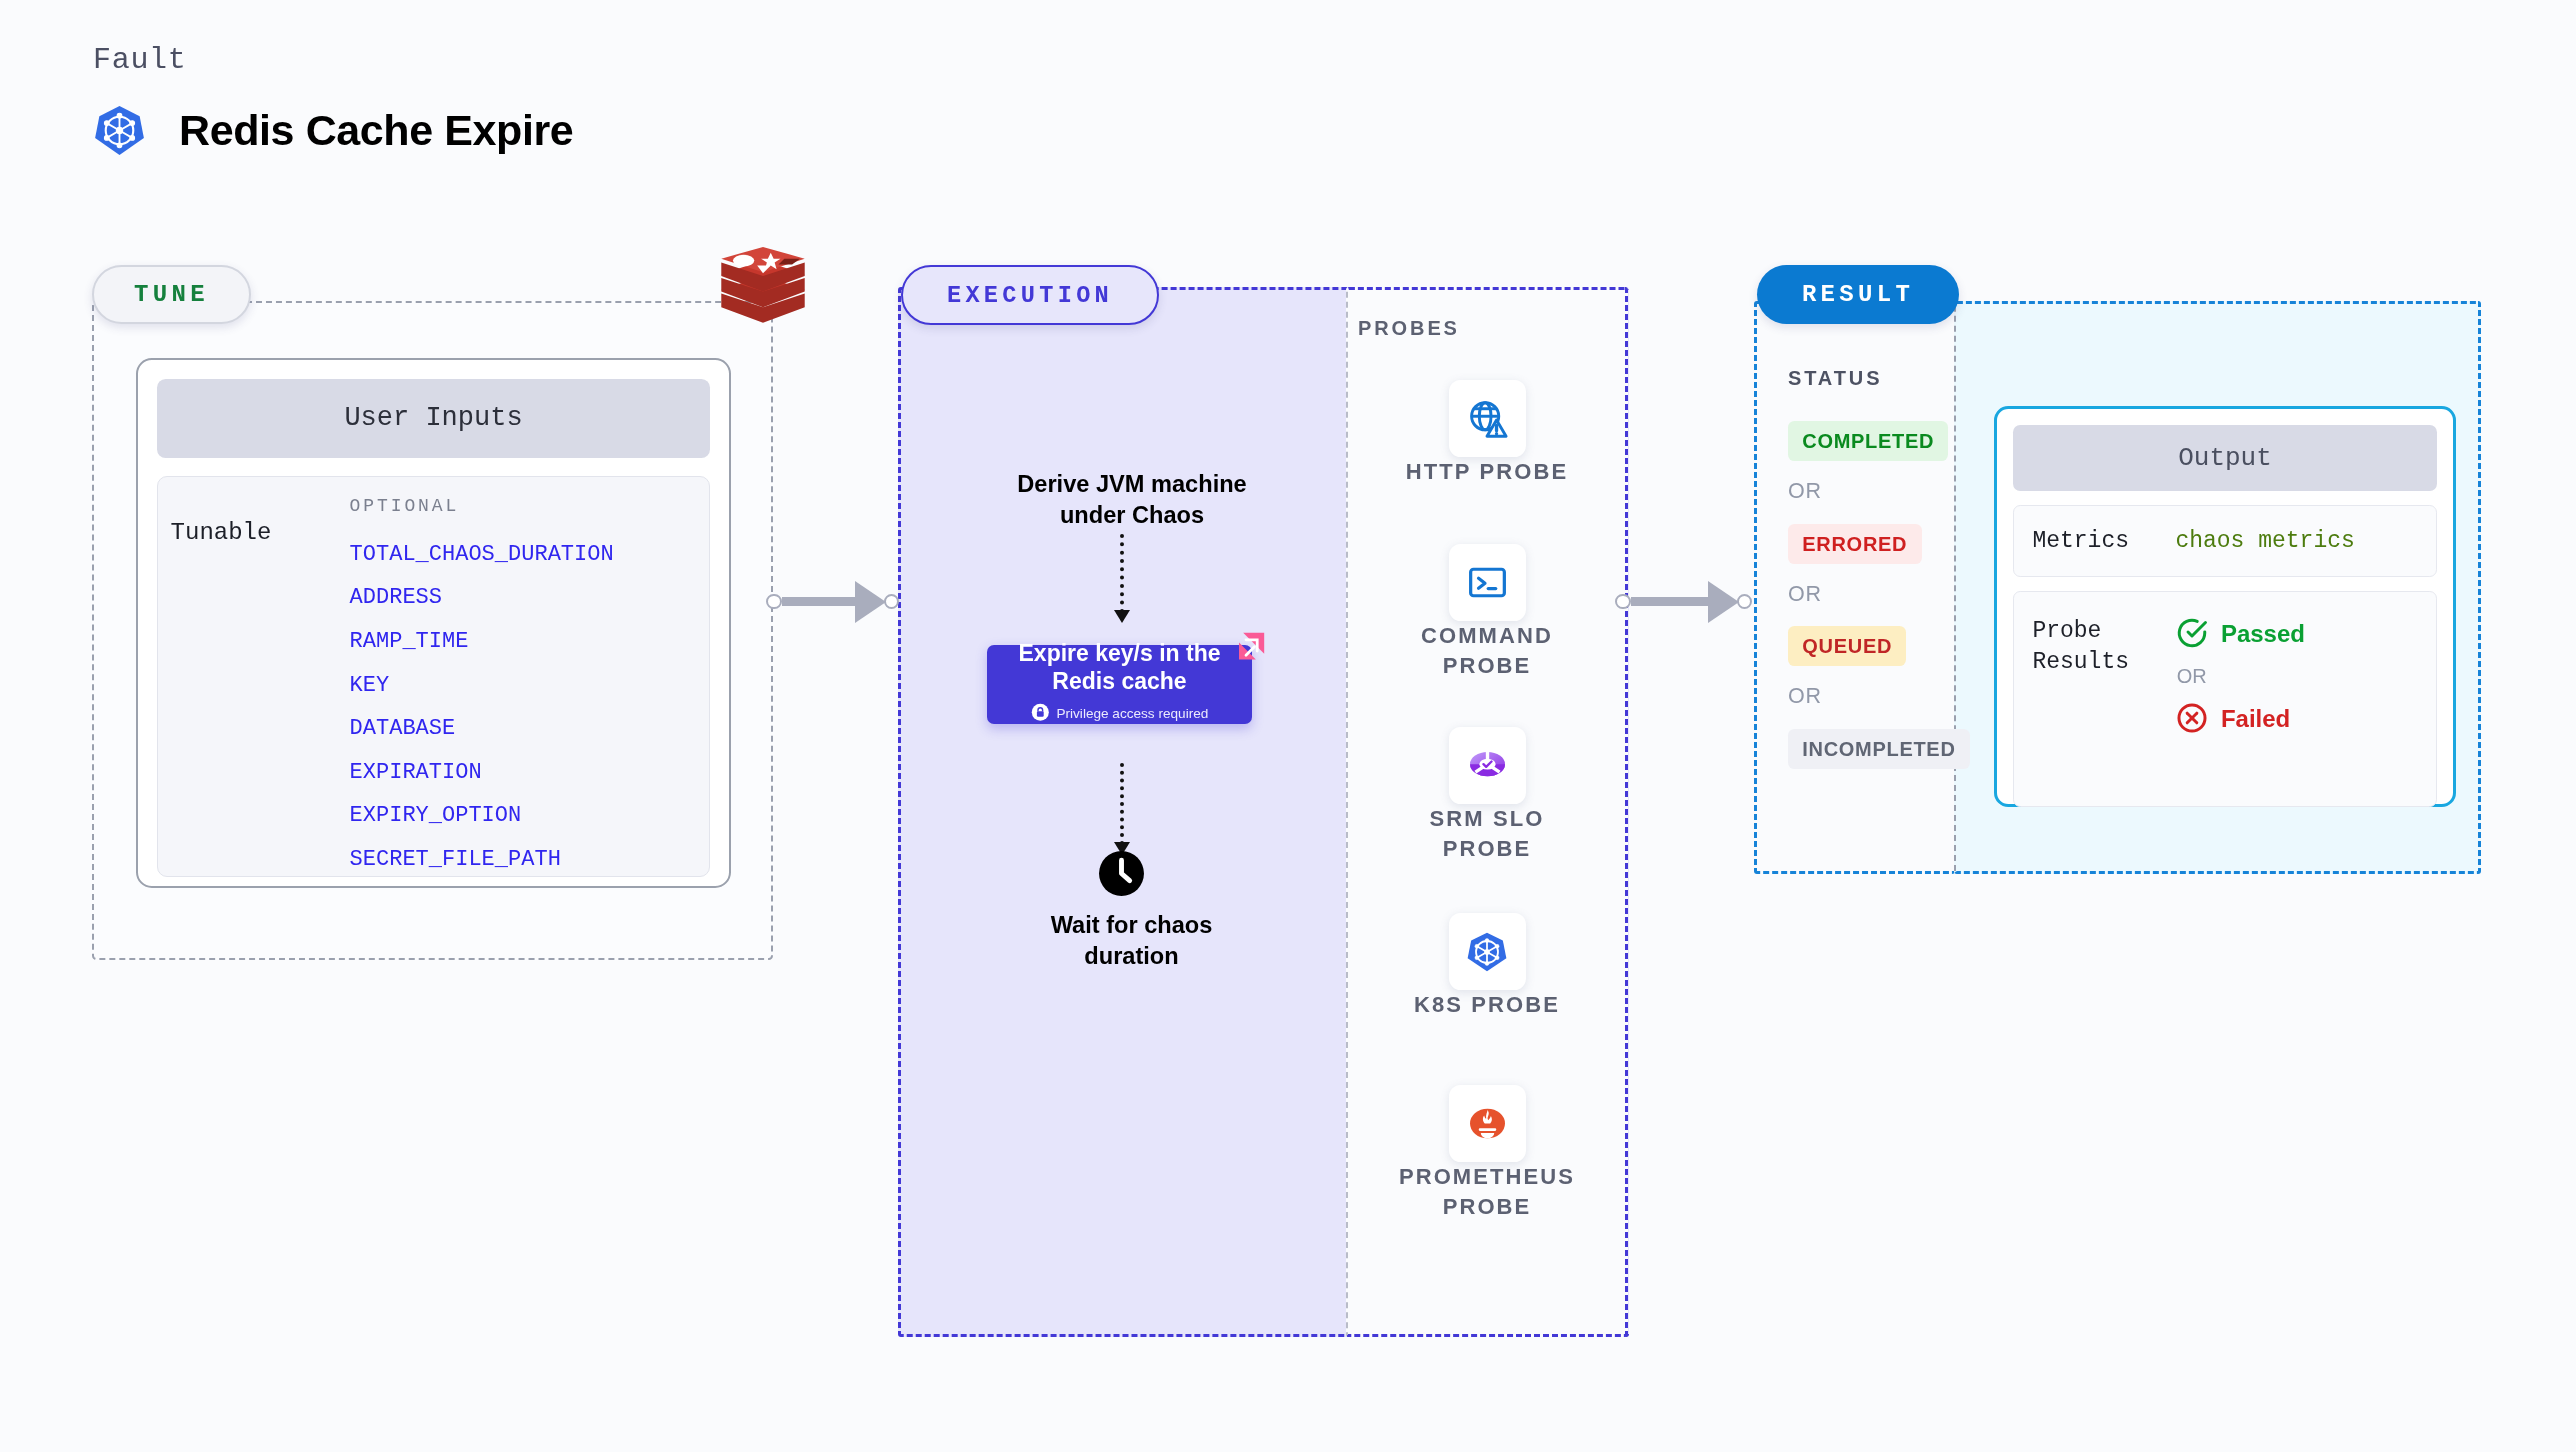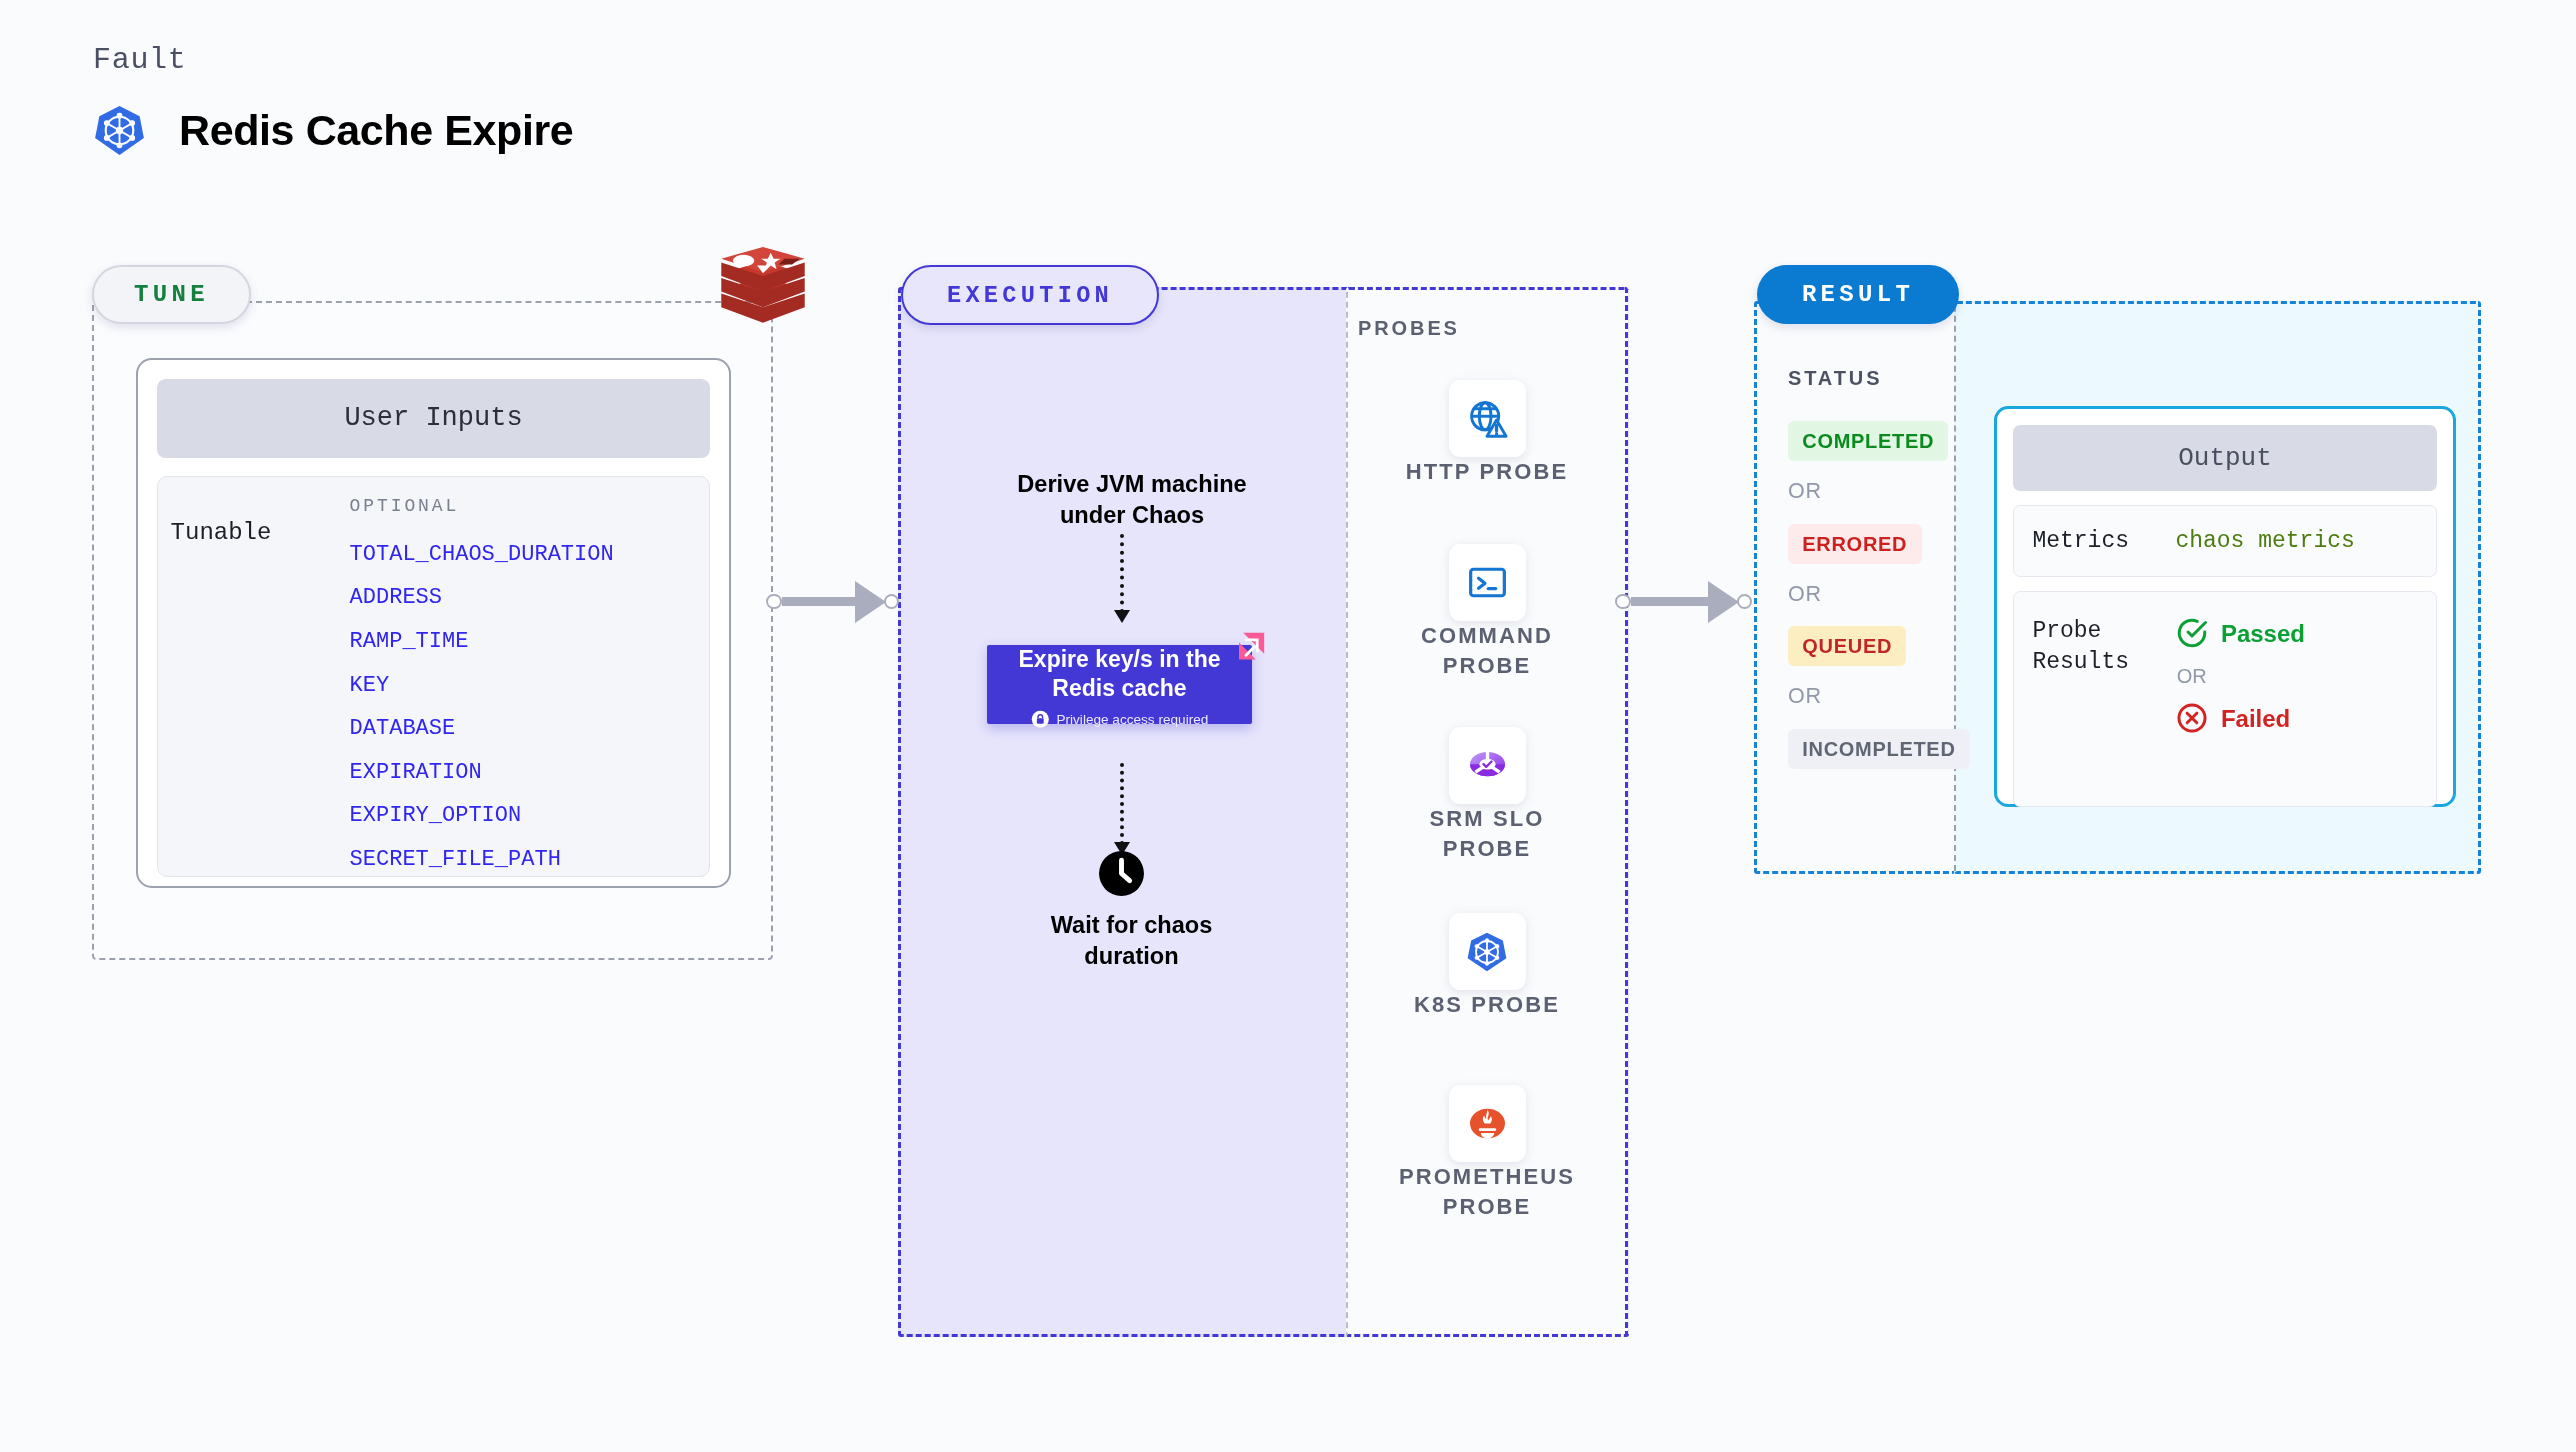--- a/index.html
+++ b/index.html
@@ -107,22 +107,22 @@
   .dotted-arrow .head{
     position:absolute;left:-6.4px;bottom:-10px;width:0;height:0;
     border-left:8.6px solid transparent;border-right:8.6px solid transparent;
     border-top:13px solid #111;
   }
   #arrow1{left:1120px;top:534px;height:79px;}
   #arrow2{left:1120px;top:763px;height:82px;}
 
   #fault-card{
     position:absolute;left:987px;top:645px;width:265px;height:79px;
-    background:#4338d6;border-radius:2px;box-sizing:border-box;
-    display:flex;flex-direction:column;align-items:center;justify-content:space-between;
+    background:#4338d6;border-radius:7px;box-sizing:border-box;
+    display:flex;flex-direction:column;align-items:center;justify-content:flex-end;
     box-shadow:0 4.3px 11.5px rgba(67,56,214,.28);
     z-index:4;
   }
   #fault-card-title{
     color:#fff;font-size:23px;font-weight:bold;line-height:1.25;text-align:center;
     padding:0 13px;
   }
   #priv-row{display:flex;align-items:center;gap:7.2px;margin-top:7.2px;}
   #priv-text{color:#eceafd;font-size:13.6px;}
   #fault-badge{position:absolute;left:1225px;top:630px;width:42px;height:42px;z-index:6;}

